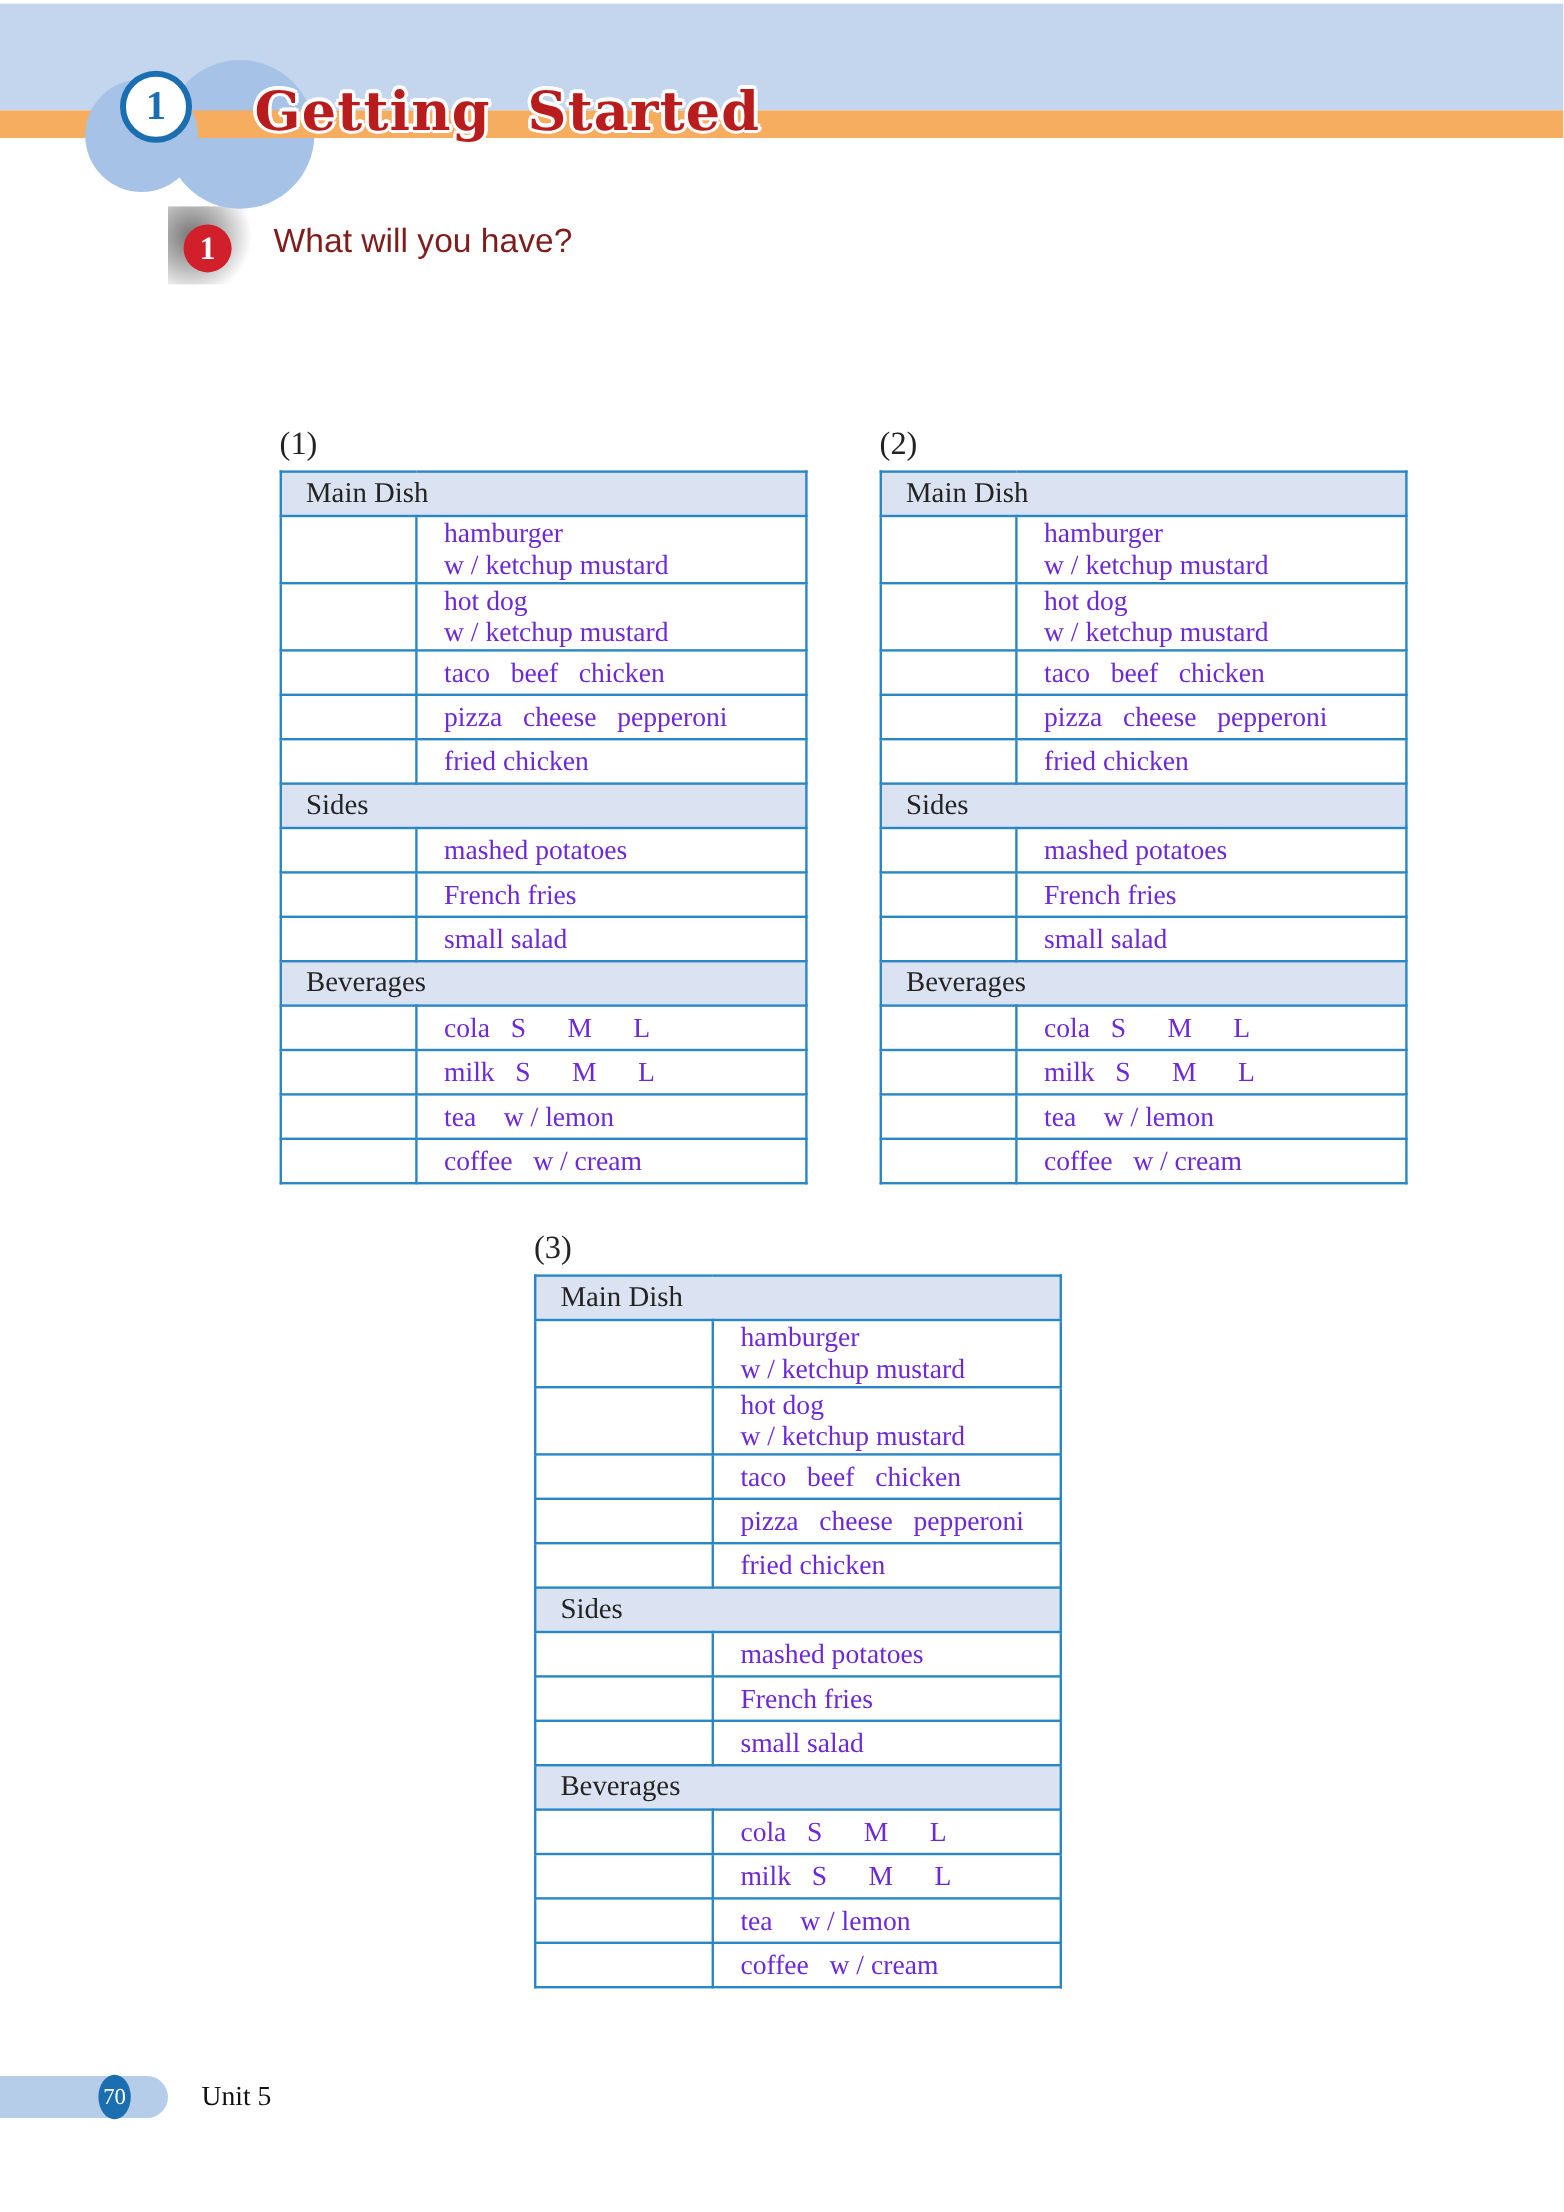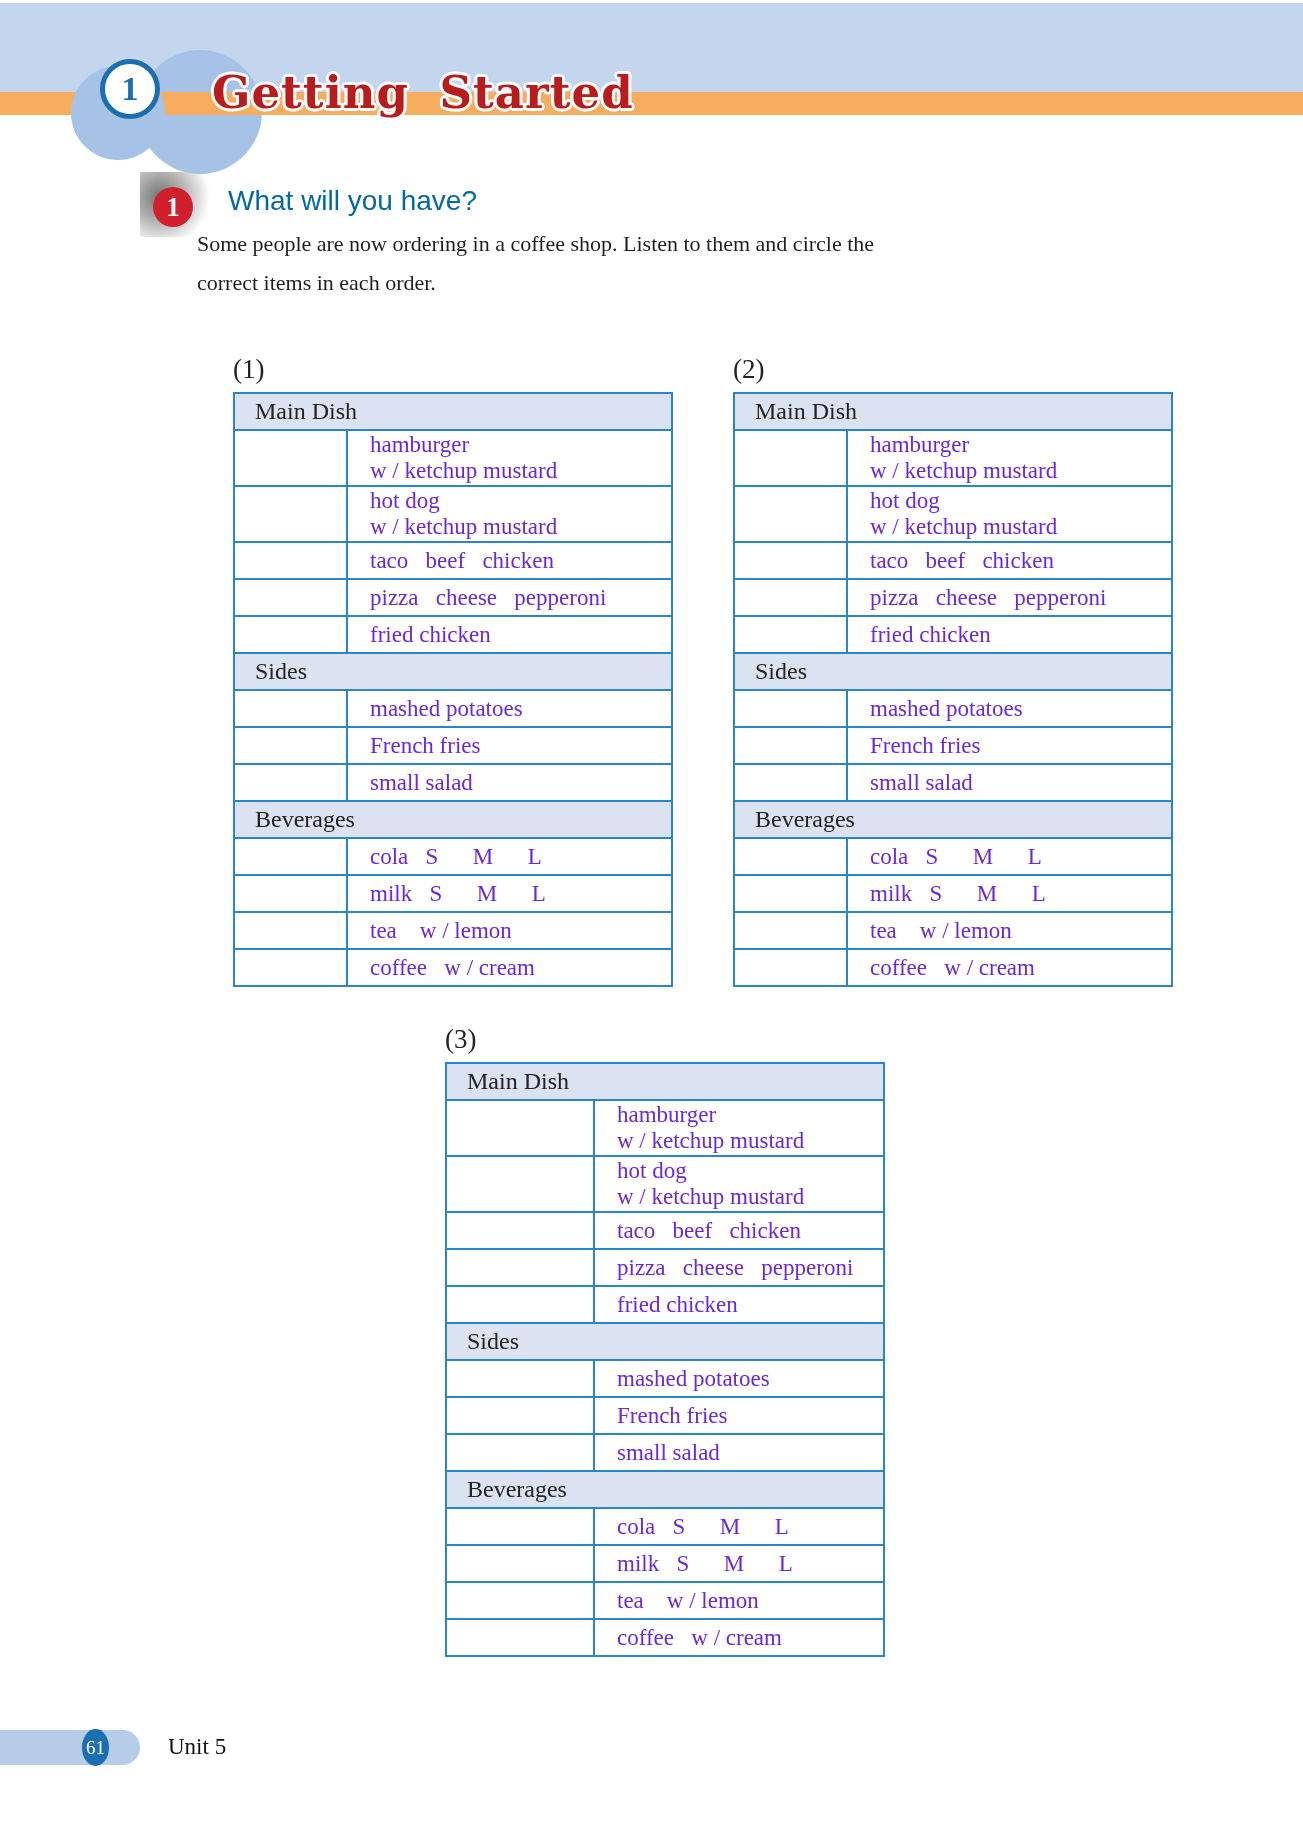--- a/index.html
+++ b/index.html
@@ -36,21 +36,21 @@
   }
   .act-badge{
     position:absolute; left:153px; top:187px; width:40px; height:40px; z-index:2;
     background:#d1202c; border-radius:50%;
     display:flex; align-items:center; justify-content:center;
     color:#ffffff; font-weight:bold; font-size:27px;
   }
   .act-title{
     position:absolute; left:228px; top:185px;
     font-family:"Liberation Sans","DejaVu Sans",sans-serif;
-    font-size:28px; color:#0369a1; white-space:nowrap;
+    font-size:28px; color:#7f1d1d; white-space:nowrap;
   }
   .instructions{
     position:absolute; left:197px; top:224px;
     font-size:22px; line-height:39px; color:#1f1f1f; white-space:nowrap;
   }
   
   .table-block{position:absolute;}
   .table-label{font-size:27px; color:#232323; margin:0 0 7px 0;}
   table.menu-table{
     border-collapse:collapse; width:440px; table-layout:fixed; background:#ffffff;
@@ -97,24 +97,20 @@
     <span>1</span>
   </div>
   <div class="banner-title">Getting Started</div>
 
   <div class="act-badge-box"></div>
   <div class="act-badge">
     <span>1</span>
   </div>
   <div class="act-title">What will you have?</div>
 
-  <div class="instructions">
-    <div>Some people are now ordering in a coffee shop. Listen to them and circle the</div>
-    <div>correct items in each order.</div>
-  </div>
 
   <div class="table-block" style="left:233px; top:354px;">
     <div class="table-label">(1)</div>
     <table class="menu-table">
       <colgroup>
           <col class="c-check">
           <col class="c-item">
         </colgroup>
       <tbody>
           <tr>
@@ -311,17 +307,17 @@
           <tr class="item-row">
             <td class="check-cell"></td>
             <td class="item-cell"><div>coffee   w / cream</div></td>
           </tr>
         </tbody>
     </table>
   </div>
 
   <div class="footer-pill"></div>
   <div class="footer-page">
-    <span>61</span>
+    <span>70</span>
   </div>
   <div class="footer-unit">Unit 5</div>
 
 </div>
 
 </body></html>

